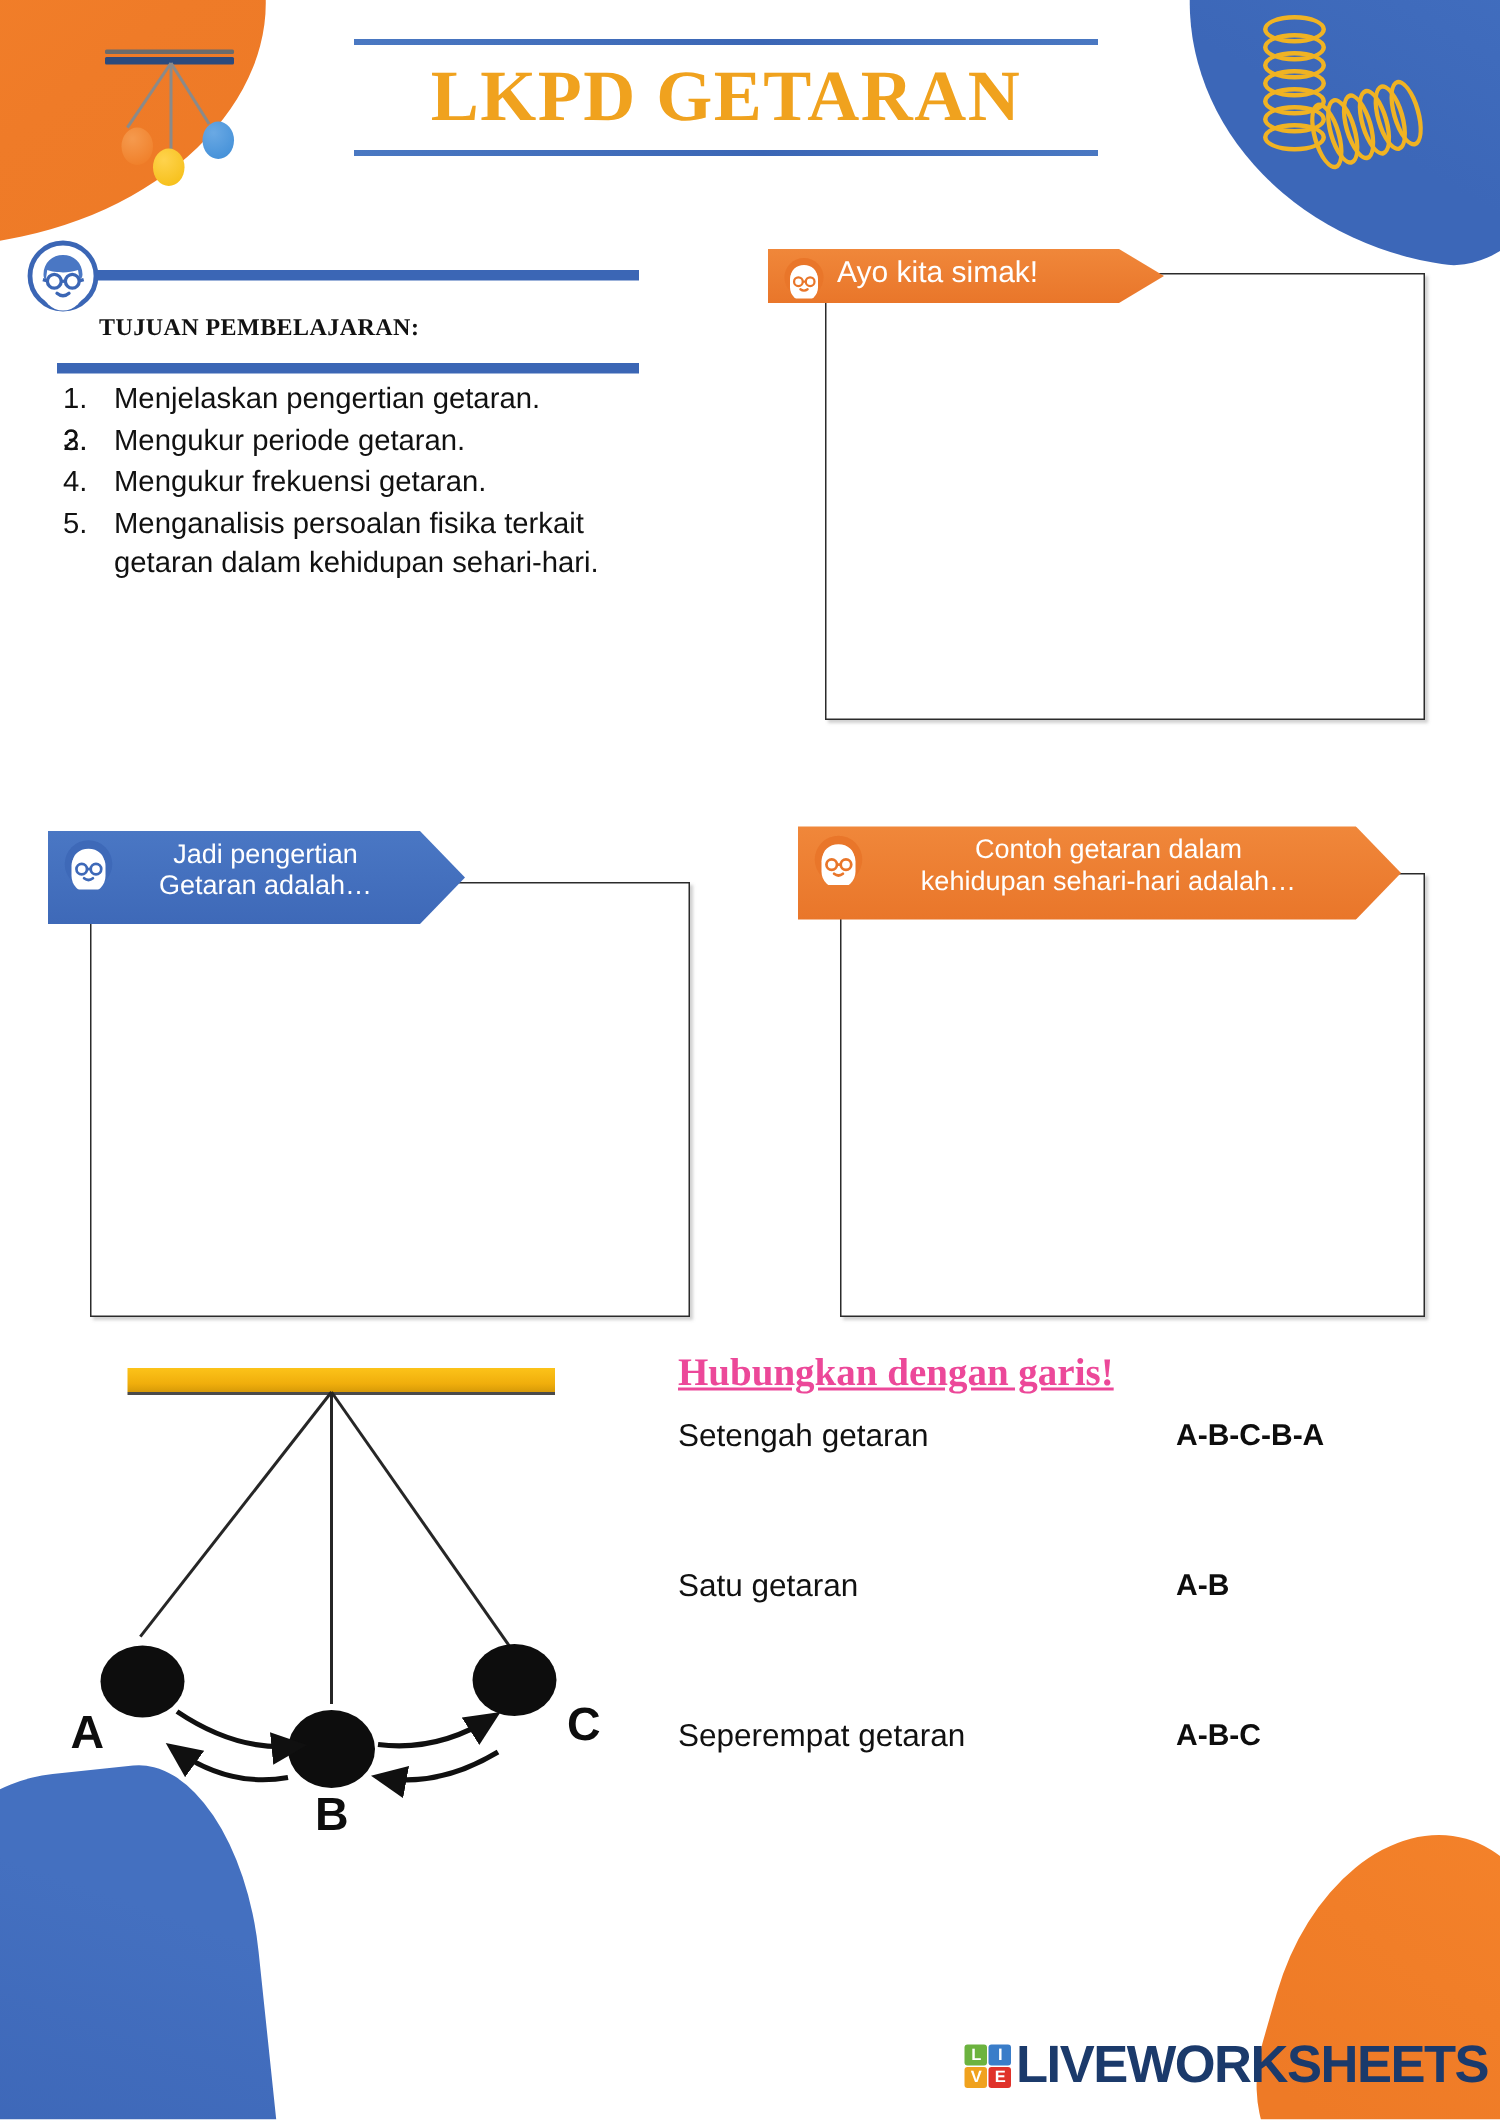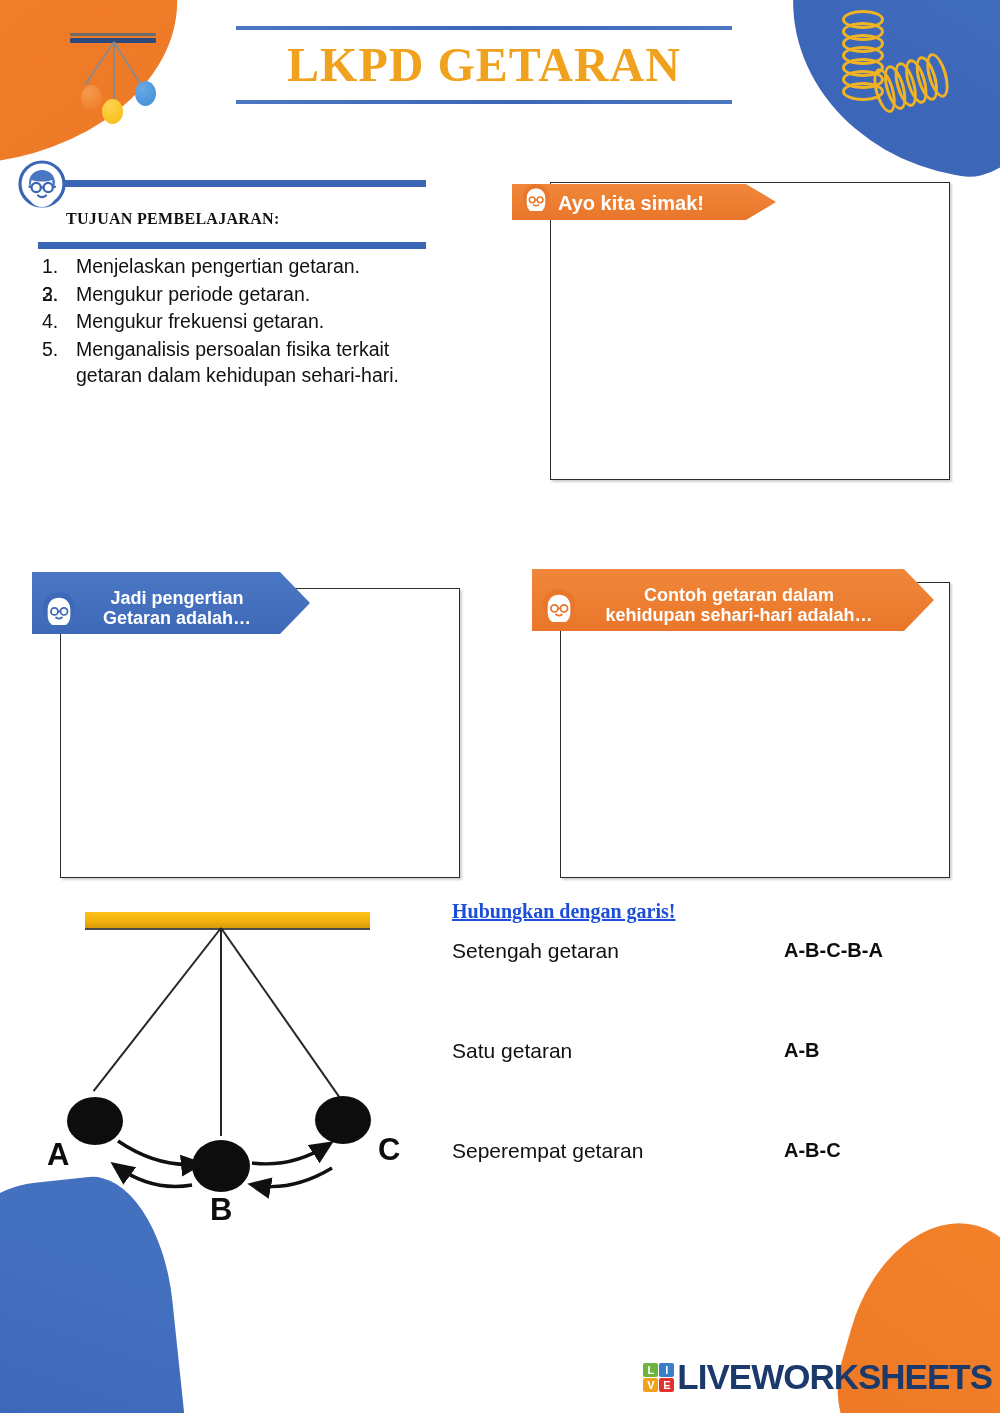--- a/index.html
+++ b/index.html
@@ -132,25 +132,24 @@
 
   
   .box-outline {
     position: absolute;
     border: 1.6px solid #2b2b2b;
     background: #ffffff;
     box-shadow: 2px 2px 2px rgba(120,120,120,.35);
   }
   .banner {
     position: absolute;
-    display: flex; align-items: flex-end;
-    color: #ffffff; font-weight: bold;
+    display: flex; align-items: flex-start;
+    color: #ffffff; font-weight: normal;
     padding: 5px 10px;
     box-sizing: border-box;
-    margin-top: 18px;
   }
   .banner.orange { background: linear-gradient(180deg,#f0873a 0%, #e9762a 100%); }
   .banner.blue   { background: linear-gradient(180deg,#4a77c4 0%, #3e69b8 100%); }
   .banner-icon { flex: 0 0 auto; margin-right: 8px; }
   .banner-label { line-height: 1.15; }
 
   
   .banner::after {
     content: "";
     position: absolute;
@@ -176,21 +175,21 @@
   }
   .pend-letter {
     position: absolute; font-weight: bold; font-size: 31px; color: #0d0d0d;
     font-family: "Liberation Sans", sans-serif;
   }
 
   
   .match { position: absolute; left: 452px; top: 900px; width: 520px; }
   .match-title {
     font-family: "Liberation Serif", serif;
-    font-weight: bold; font-size: 20px; color: #1d4ed8;
+    font-weight: bold; font-size: 26px; color: #ec4899;
     text-decoration: underline; margin: 0 0 16px 0;
   }
   .match-row {
     position: relative; height: 100px;
   }
   .match-left {
     position: absolute; left: 0; top: 0;
     font-size: 21px; color: #111;
   }
   .match-right {

